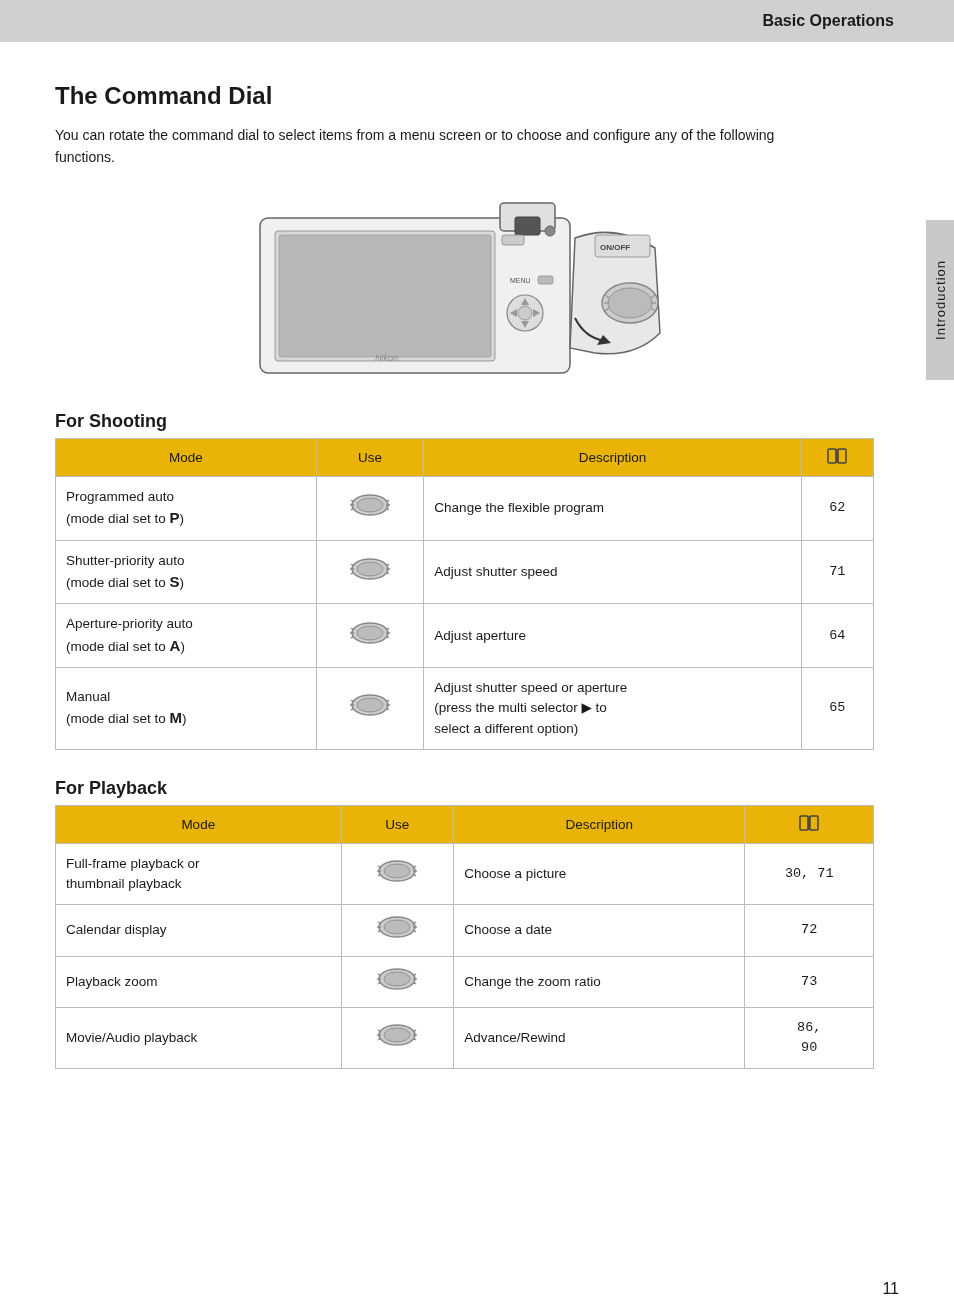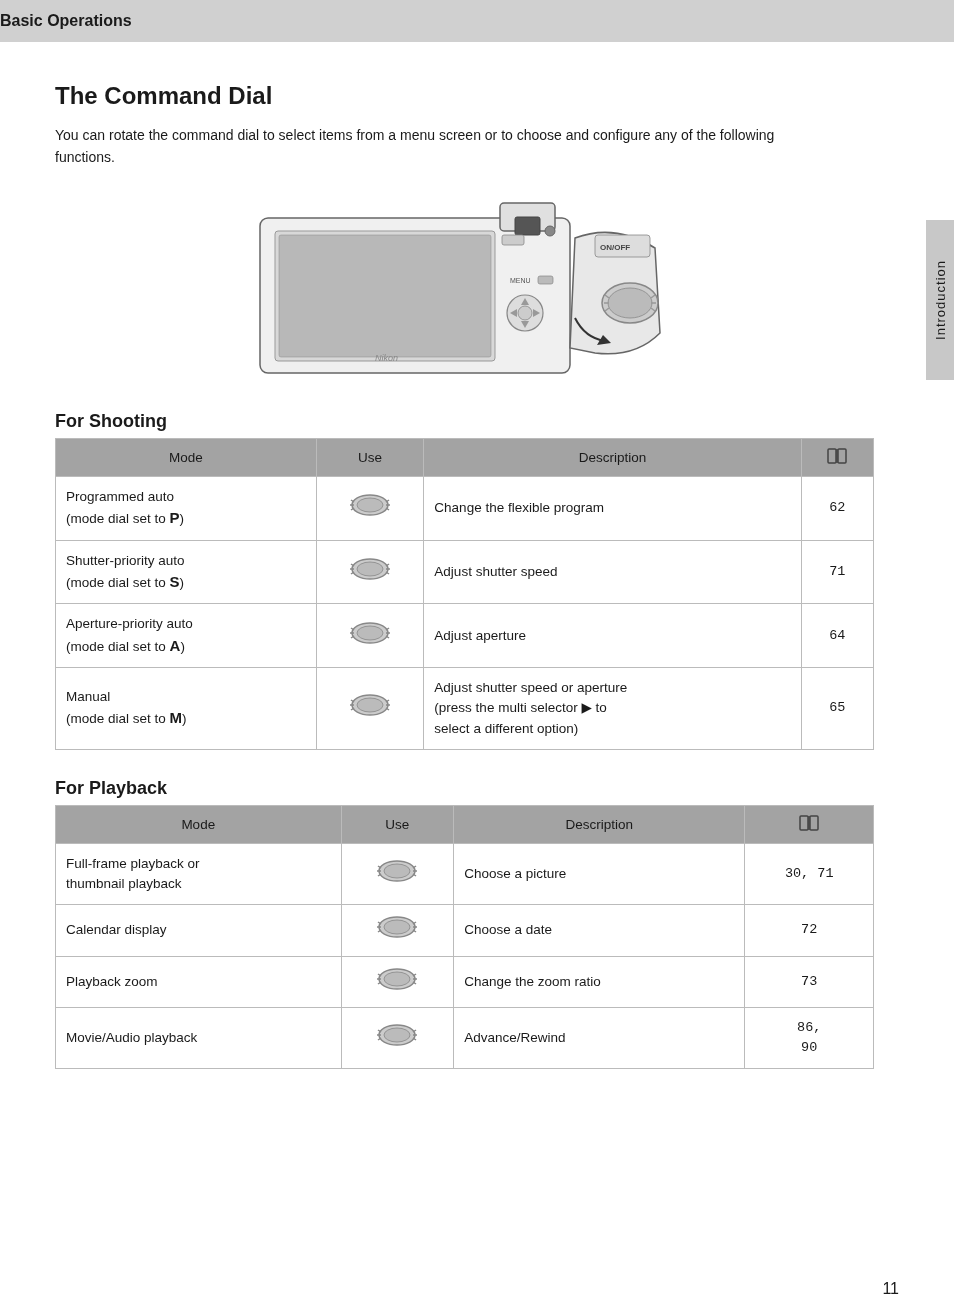--- a/index.html
+++ b/index.html
@@ -14,20 +14,21 @@
       overflow: hidden;
     }
 
     
     .header-bar {
       width: 100%;
       background: #d0d0d0;
       height: 42px;
       display: flex;
       align-items: center;
+      justify-content: flex-end;
       padding-right: 60px;
     }
     .header-title {
       font-size: 16px;
       font-weight: bold;
       color: #1a1a1a;
     }
 
     
     .side-tab {
@@ -110,21 +111,21 @@
     }
 
     
     .data-table {
       width: 100%;
       border-collapse: collapse;
       margin-bottom: 28px;
       font-size: 13.5px;
     }
     .data-table thead tr {
-      background: #a3a3a3;
+      background: #eab308;
     }
     .data-table thead th {
       padding: 8px 10px;
       font-weight: normal;
       text-align: center;
       border: 1px solid #bbb;
       color: #1a1a1a;
     }
     .data-table thead th:first-child {
       text-align: center;

